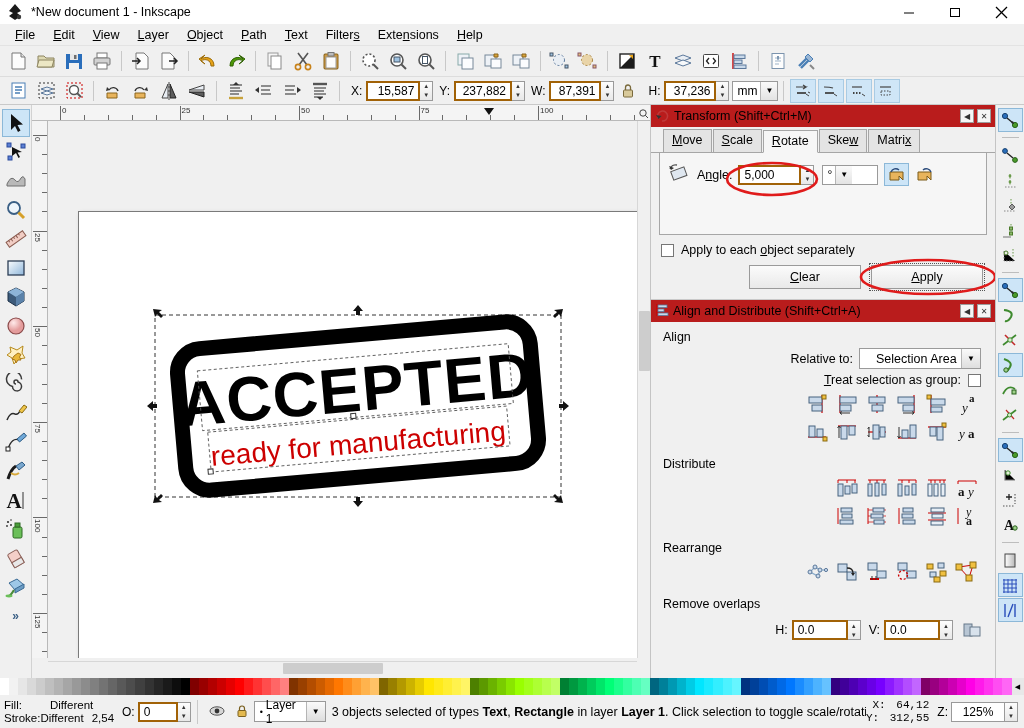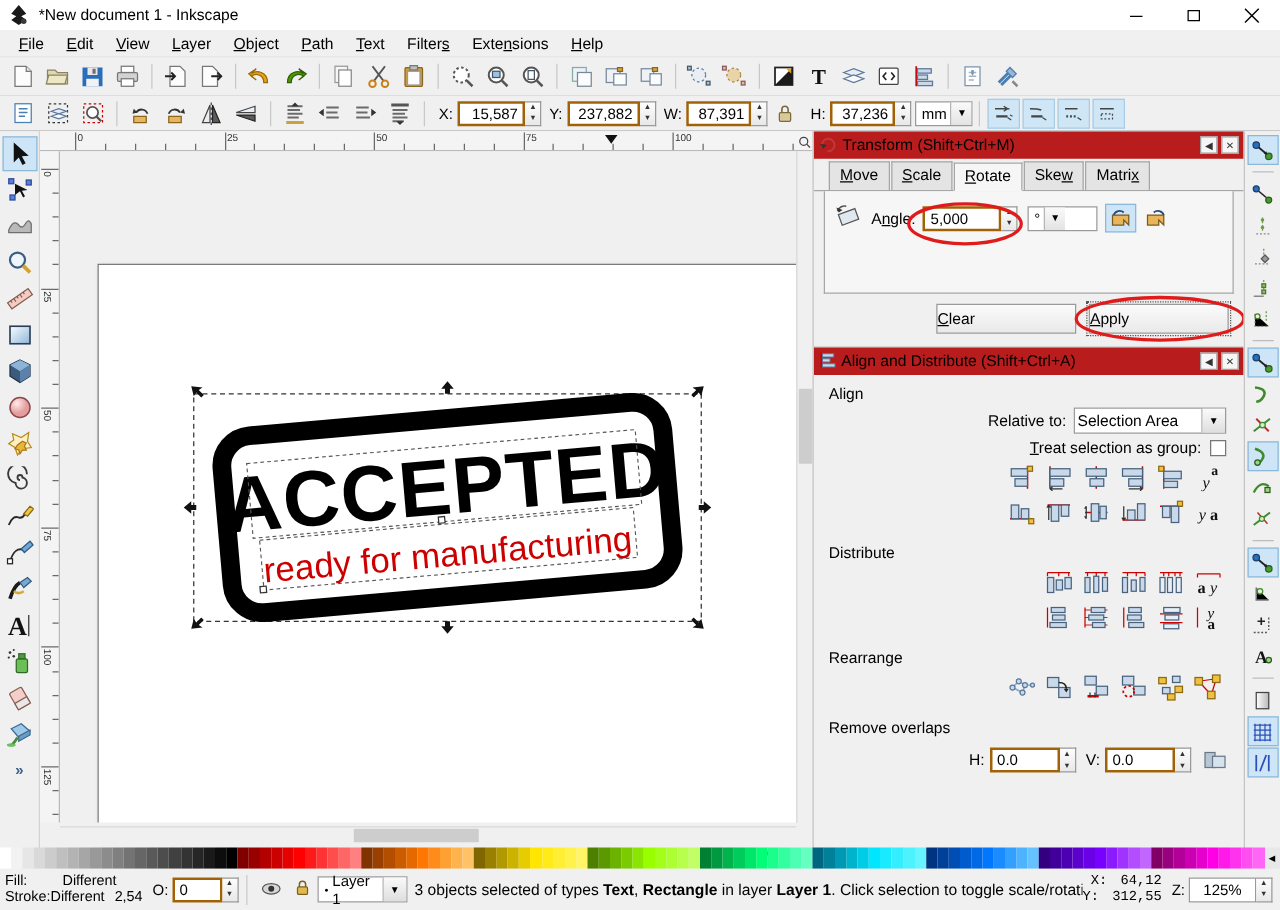--- a/index.html
+++ b/index.html
@@ -125,27 +125,27 @@
   .tab { padding: 3px 8px 4px; font-size: 12.5px; border: 1px solid #a6a6a6;
          border-bottom: none; background: #e4e4e4; margin-right: 1px; }
   .tab.sel { background: #f6f6f6; position: relative; top: 1px; border-bottom: 1px solid #f6f6f6;}
   .tabpanel { margin: 0 8px; border: 1px solid #a6a6a6; border-top: none; background: #f6f6f6;
               height: 82px; padding: 10px 8px; position: relative; }
   .checkrow { display: flex; align-items: center; margin: 8px 10px 0; font-size: 12.5px; }
   .cbox { width: 13px; height: 13px; border: 1px solid #767676; background: #fff; margin-right: 7px; }
   .btnrow { display: flex; justify-content: flex-end; gap: 10px; margin: 8px 12px 0; }
   .pbtn { width: 112px; height: 24px; border: 1px solid #9a9a9a;
           background: linear-gradient(#fbfbfb,#e9e9e9); display: flex; align-items: center;
-          justify-content: flex-start; font-size: 12.5px; }
+          justify-content: center; font-size: 12.5px; }
   .pbtn.focus { outline: 1px dotted #555; outline-offset: 1px; }
   .sectionhdr { font-size: 12.5px; font-weight: normal; margin: 8px 0 4px 12px; }
   .relrow { display: flex; align-items: center; justify-content: flex-end;
             margin: 2px 14px 0 0; font-size: 12.5px; }
   .combo { width: 122px; height: 21px; border: 1px solid #9a9a9a; background: #fff;
-           display: inline-flex; align-items: center; font-size: 12.5px; padding-left: 2px; margin-left: 6px; }
+           display: inline-flex; align-items: center; font-size: 12.5px; padding-left: 16px; margin-left: 6px; }
   .combo .arrow { width: 19px; height: 19px; margin-left: auto;
         background: linear-gradient(#fafafa,#dedede); border-left: 1px solid #b5b5b5;
         display: flex; align-items: center; justify-content: center; font-size: 8px; }
   .iconrow { display: flex; justify-content: flex-end; gap: 2px; margin: 4px 14px 0 0; }
   .abtn { width: 28px; height: 26px; display: flex; align-items: center; justify-content: center; }
   .hr-split { height: 1px; background: #c9c9c9; margin: 6px 0 0; }
   .hvrow { display: flex; align-items: center; justify-content: flex-end; margin-top: 6px;
            padding-right: 8px; }
 
   
@@ -879,20 +879,24 @@
               <path d="M15 6 a5 5 0 0 0 -8 -2" fill="none" stroke="#2a4a7a" stroke-width="1.4"></path>
             </svg>
         </span>
       </div>
 
       <svg style="position:absolute;left:64px;top:1px;pointer-events:none" width="96" height="46">
         <ellipse cx="48" cy="25" rx="45" ry="16" fill="none" stroke="#e01b1b" stroke-width="2.6"></ellipse>
       </svg>
     </div>
 
+    <div class="checkrow">
+      <span class="cbox"></span>
+      <span>Apply to each <u>o</u>bject separately</span>
+    </div>
 
     <div class="btnrow">
       <div class="pbtn">
           <span><u>C</u>lear</span>
         </div>
       <div style="position:relative">
         <div class="pbtn focus">
             <span><u>A</u>pply</span>
           </div>
         <svg style="position:absolute;left:-14px;top:-9px;pointer-events:none" width="142" height="42">

